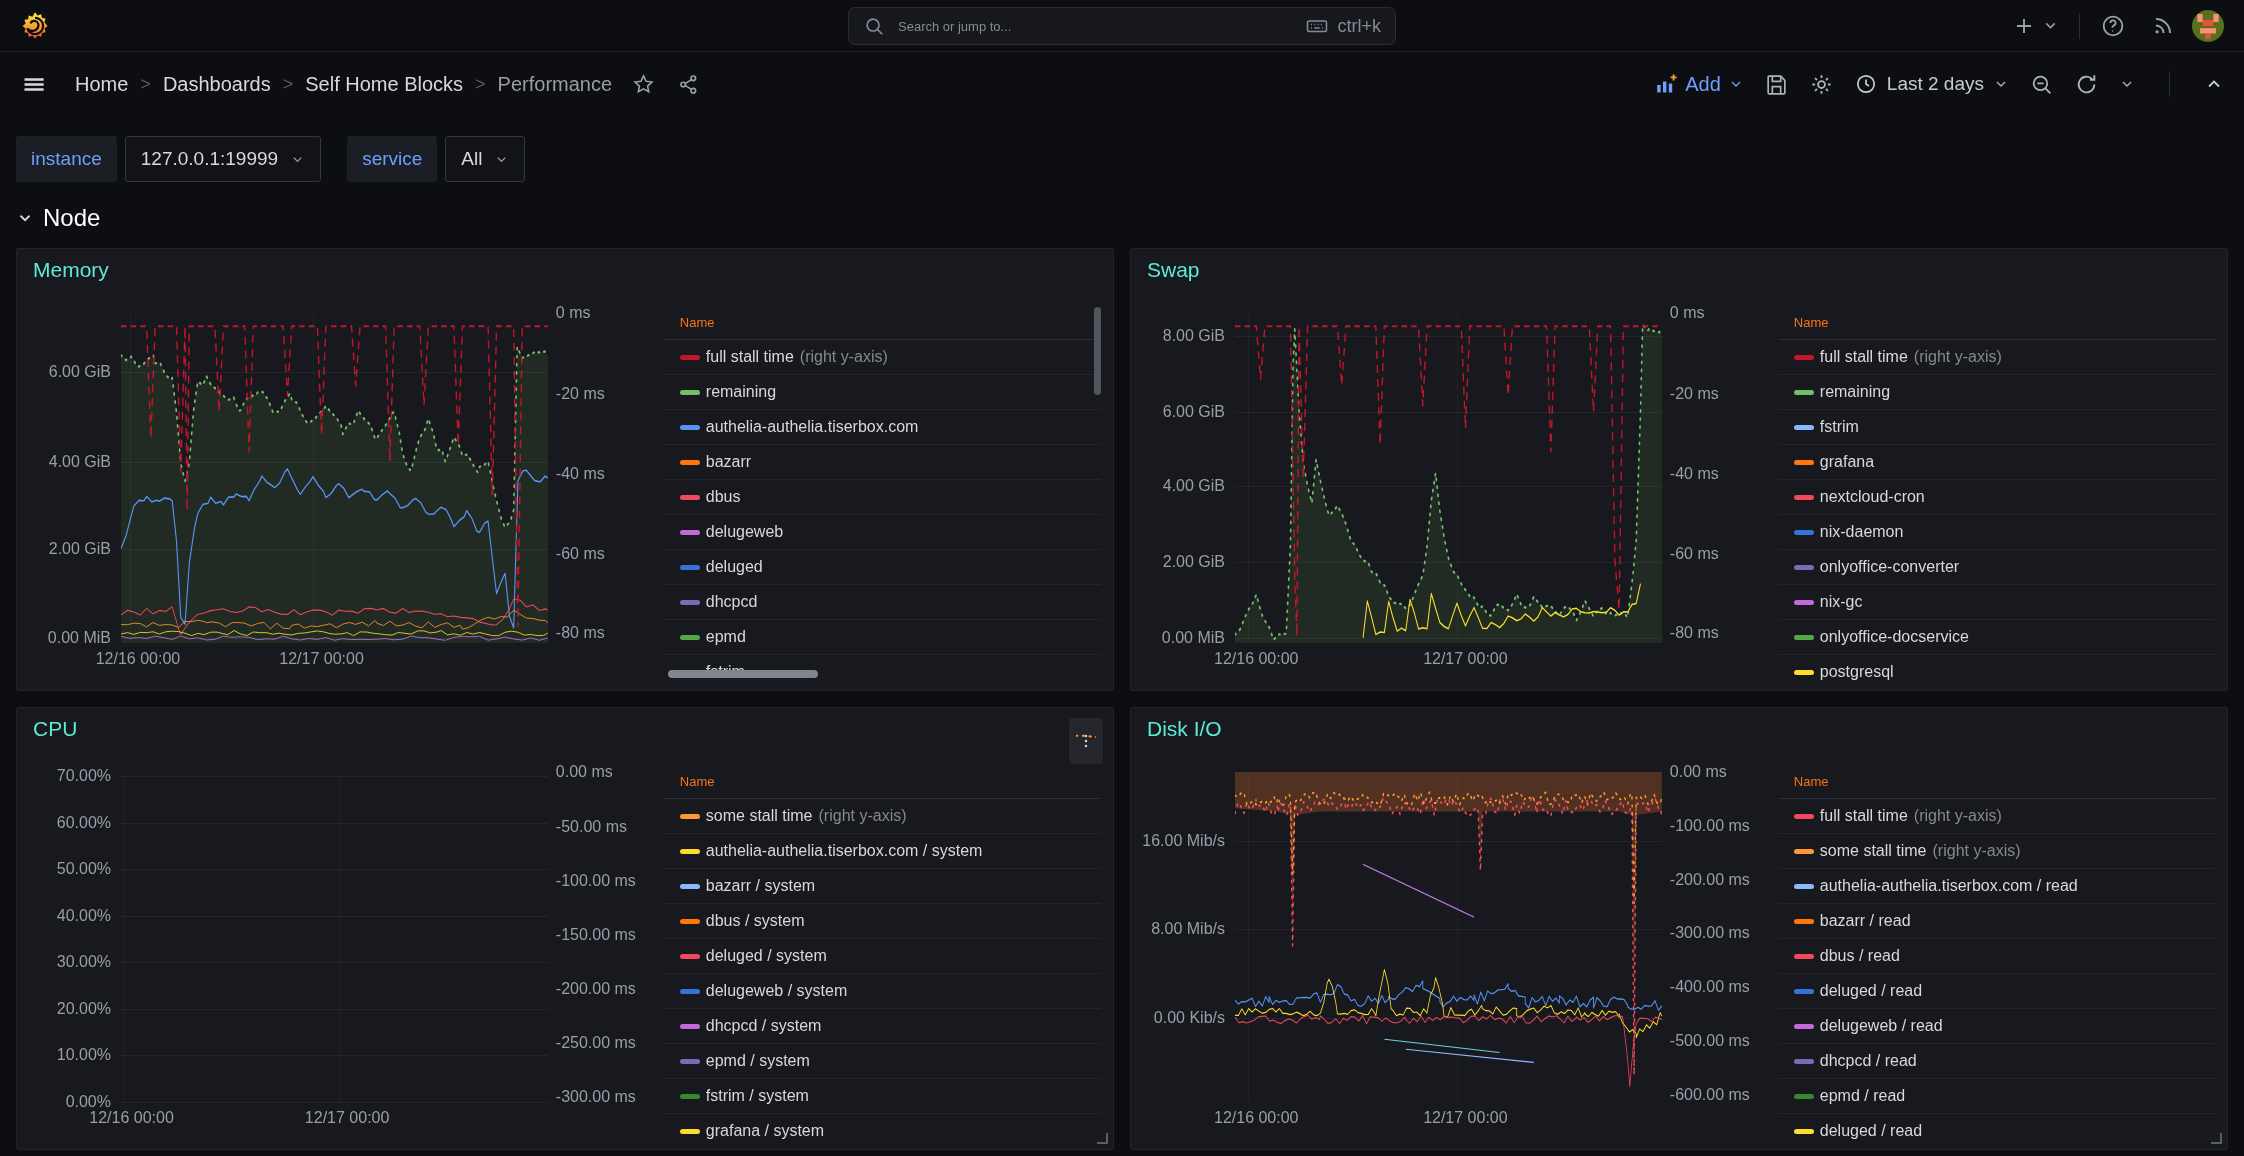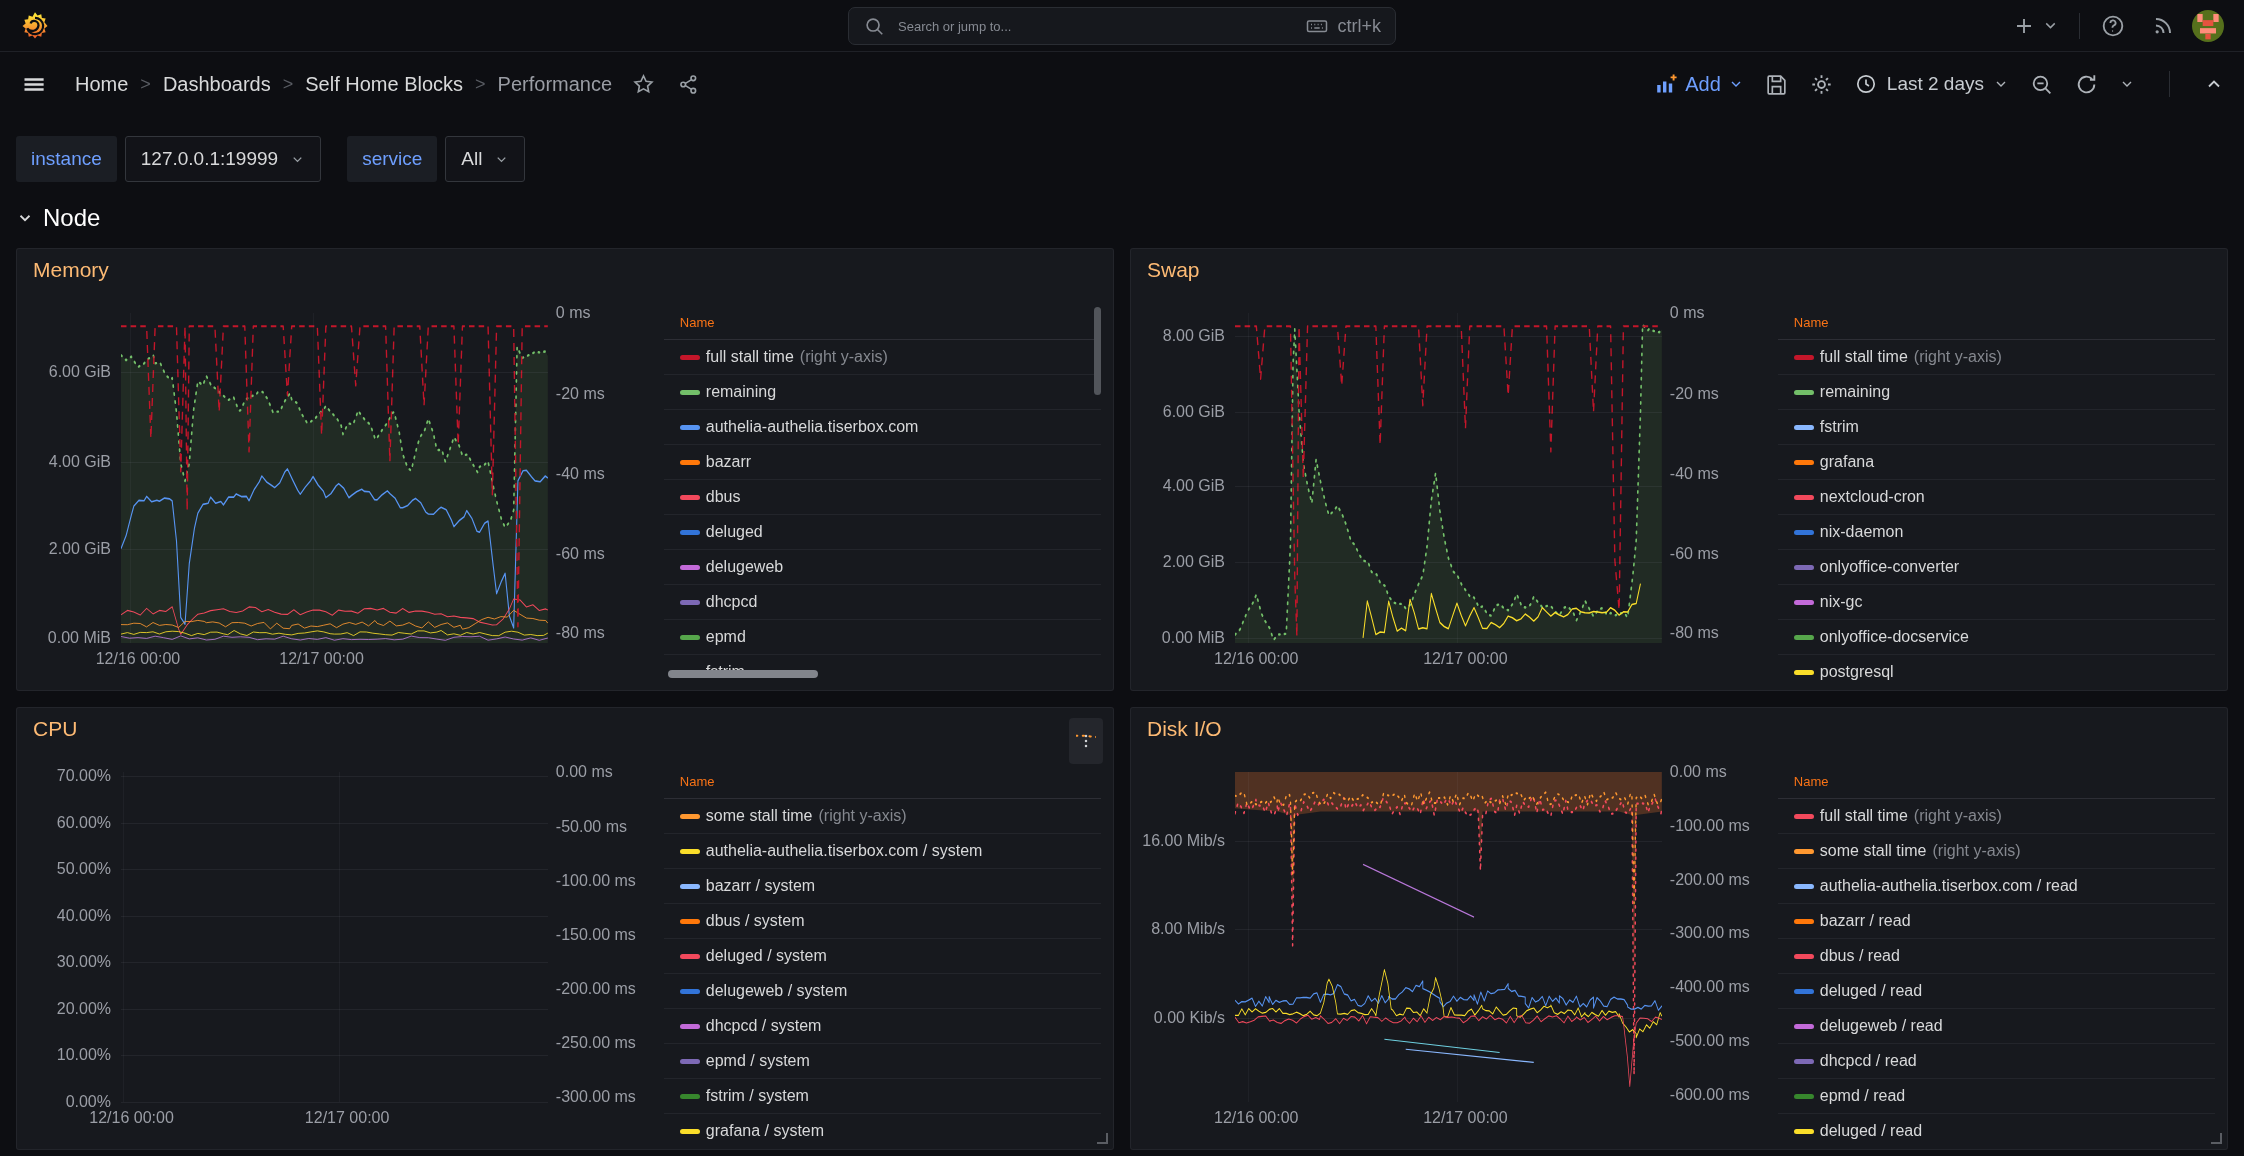--- a/index.html
+++ b/index.html
@@ -43,21 +43,21 @@
   
   .section-head{display:flex;align-items:center;gap:9px;padding:0 16px;margin-top:22px;
                 color:#ffffff;font-size:24px;font-weight:500;cursor:pointer;}
 
   
   .dash-grid{display:grid;grid-template-columns:1fr 1fr;gap:16px;padding:0 16px;margin-top:16px;
              grid-auto-rows:443px;}
   .panel{background:#17191E;border:1px solid rgba(204,204,220,0.07);border-radius:3px;
          position:relative;overflow:hidden;}
   .panel-header{height:42px;display:flex;align-items:center;padding:0 16px;}
-  .panel-title{font-size:21px;color:#fdba74;cursor:pointer;}
+  .panel-title{font-size:21px;color:#5eead4;cursor:pointer;}
   .panel-body{display:flex;padding:0 12px;gap:14px;}
   .chart-wrap{flex:1.42;min-width:0;}
   .chart-grid{display:grid;grid-template-columns:92px 1fr 102px;grid-template-rows:330px 30px;
               margin-top:22px;}
   .y-left,.y-right,.plot,.x-axis{position:relative;}
   .x-axis{grid-column:2;overflow:visible;}
   .tick{position:absolute;color:#9b9ea6;font-size:16px;line-height:1;white-space:nowrap;}
   .y-left .tick{right:10px;transform:translateY(-50%);}
   .y-right .tick{left:8px;transform:translateY(-50%);}
   .x-axis .tick{top:8px;transform:translateX(-40%);}
@@ -339,26 +339,26 @@
               </div>
               <div class="legend-row">
                 <span class="pill" style="background: rgb(255, 120, 10);"></span>
                 <span>bazarr</span>
               </div>
               <div class="legend-row">
                 <span class="pill" style="background: rgb(242, 73, 92);"></span>
                 <span>dbus</span>
               </div>
               <div class="legend-row">
+                <span class="pill" style="background: rgb(195, 106, 217);"></span>
+                <span>delugeweb</span>
+              </div>
+              <div class="legend-row">
                 <span class="pill" style="background: rgb(50, 116, 217);"></span>
                 <span>deluged</span>
-              </div>
-              <div class="legend-row">
-                <span class="pill" style="background: rgb(195, 106, 217);"></span>
-                <span>delugeweb</span>
               </div>
               <div class="legend-row">
                 <span class="pill" style="background: rgb(125, 105, 181);"></span>
                 <span>dhcpcd</span>
               </div>
               <div class="legend-row">
                 <span class="pill" style="background: rgb(86, 166, 75);"></span>
                 <span>epmd</span>
               </div>
               <div class="legend-row">

